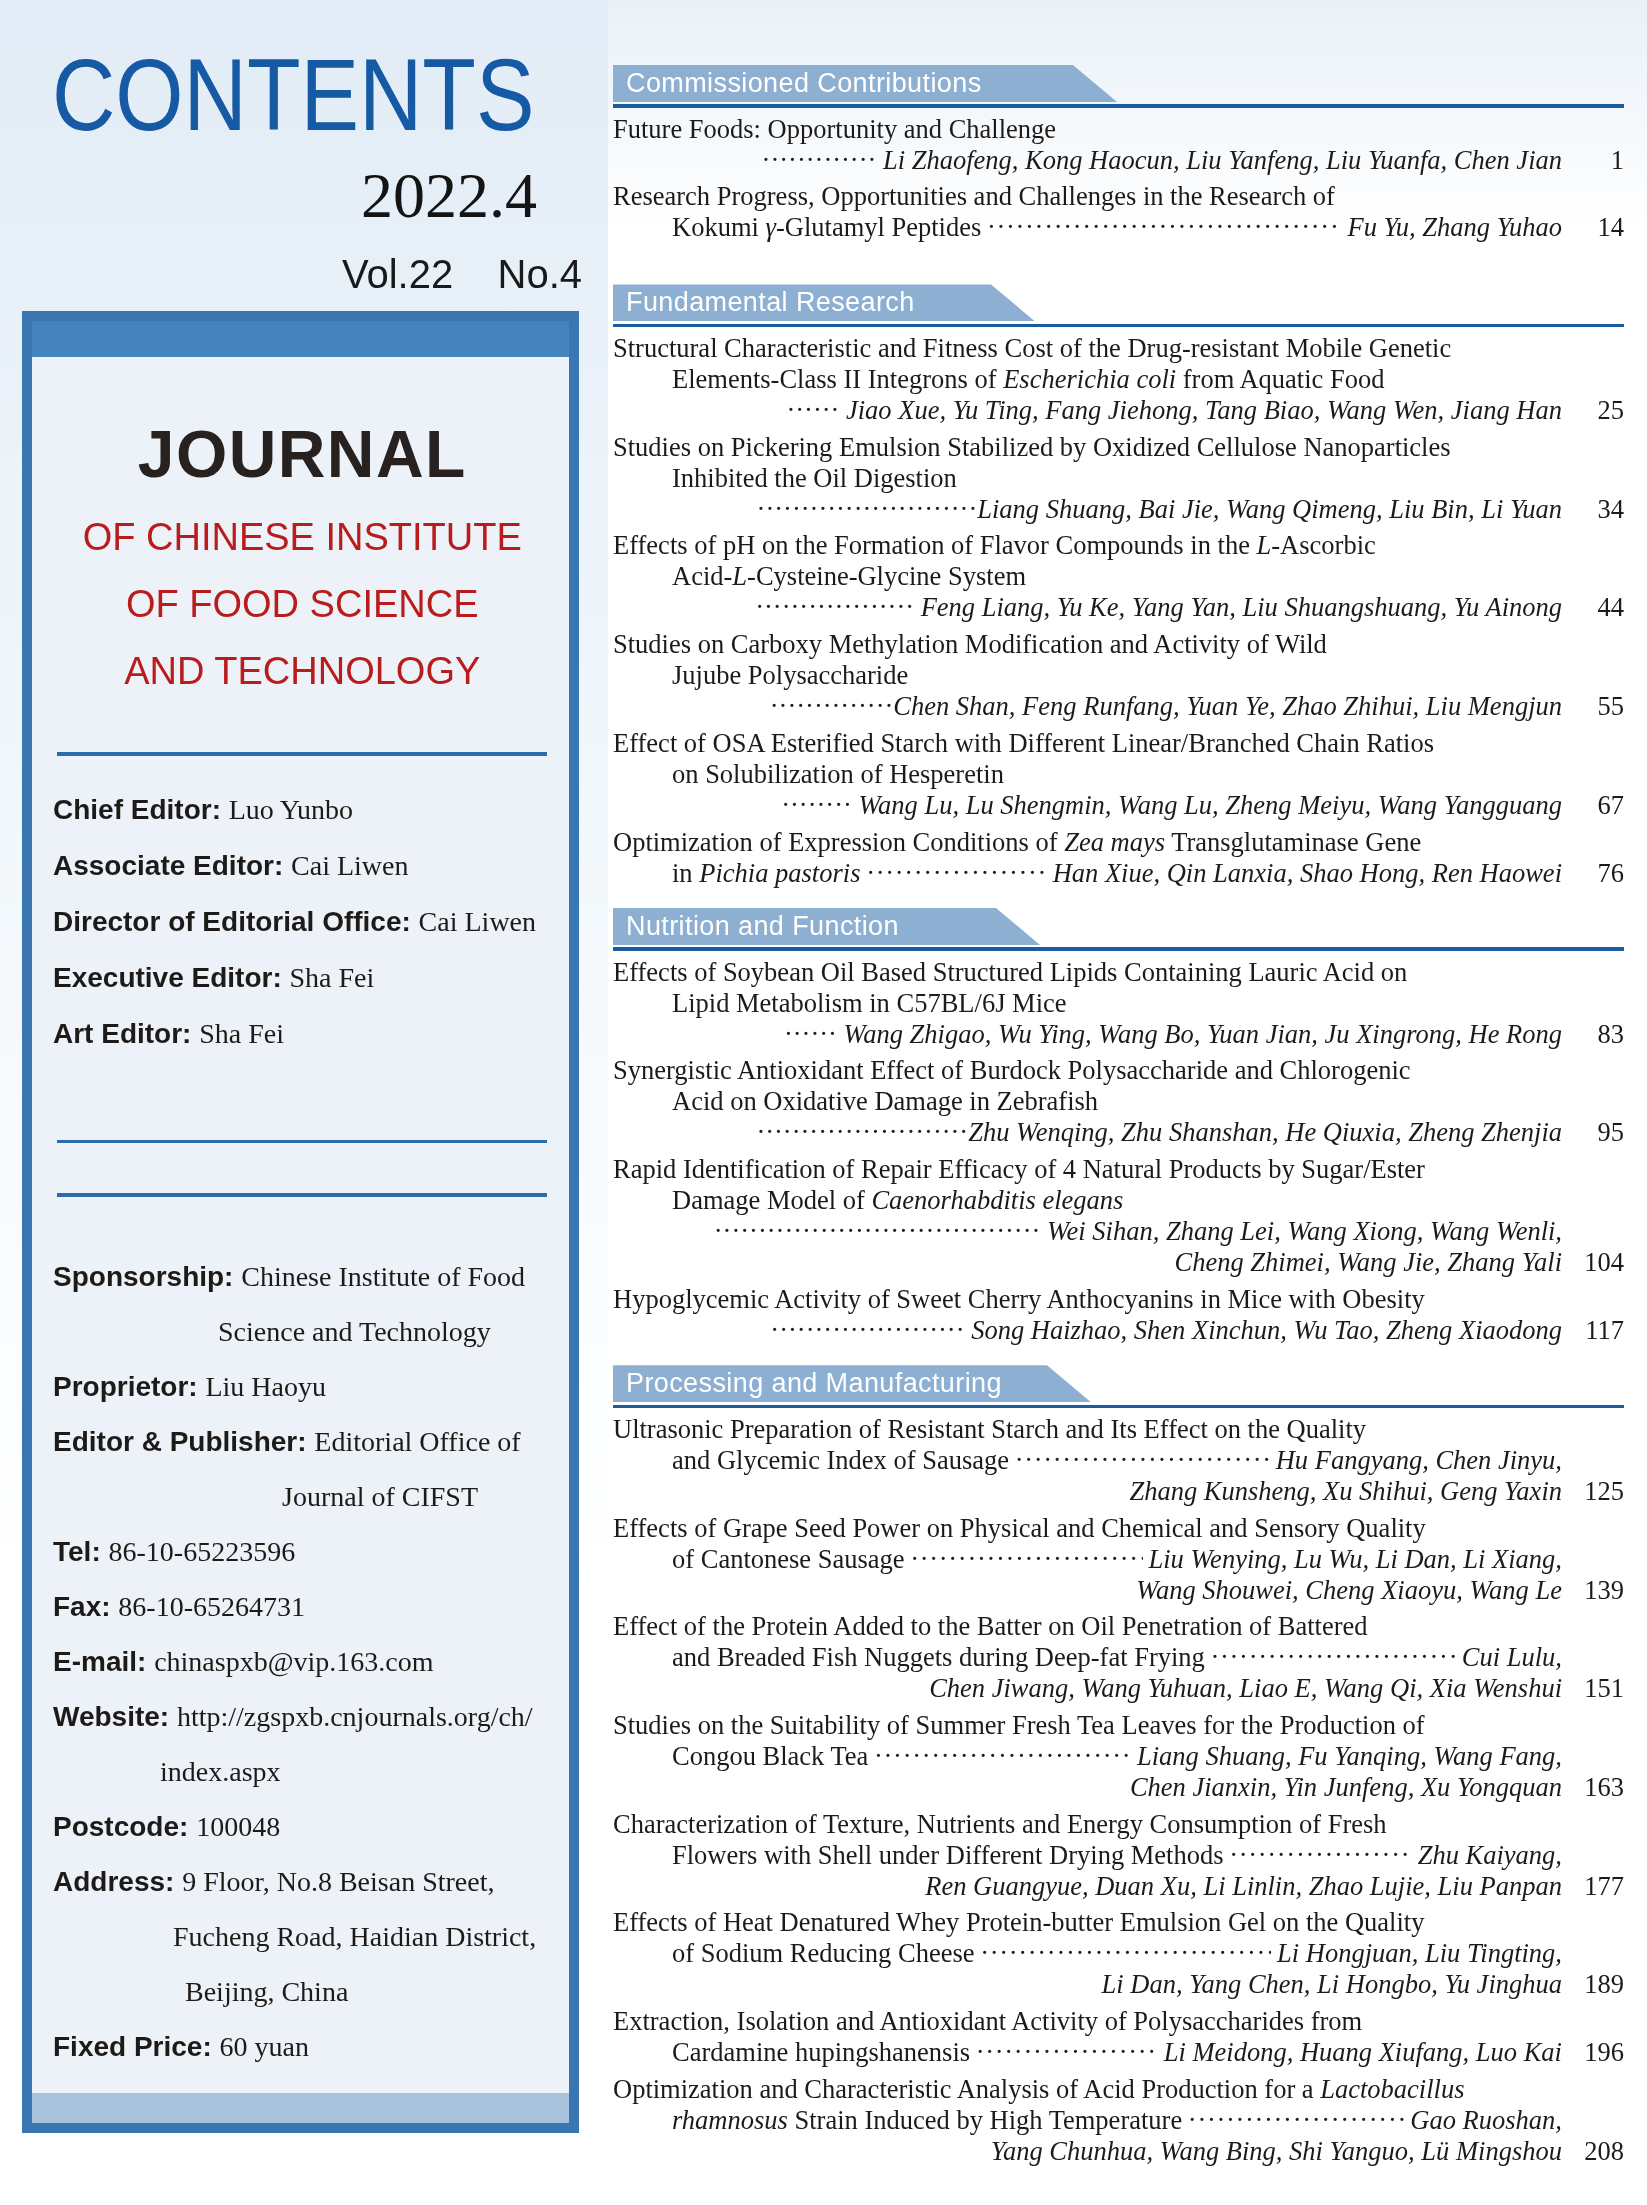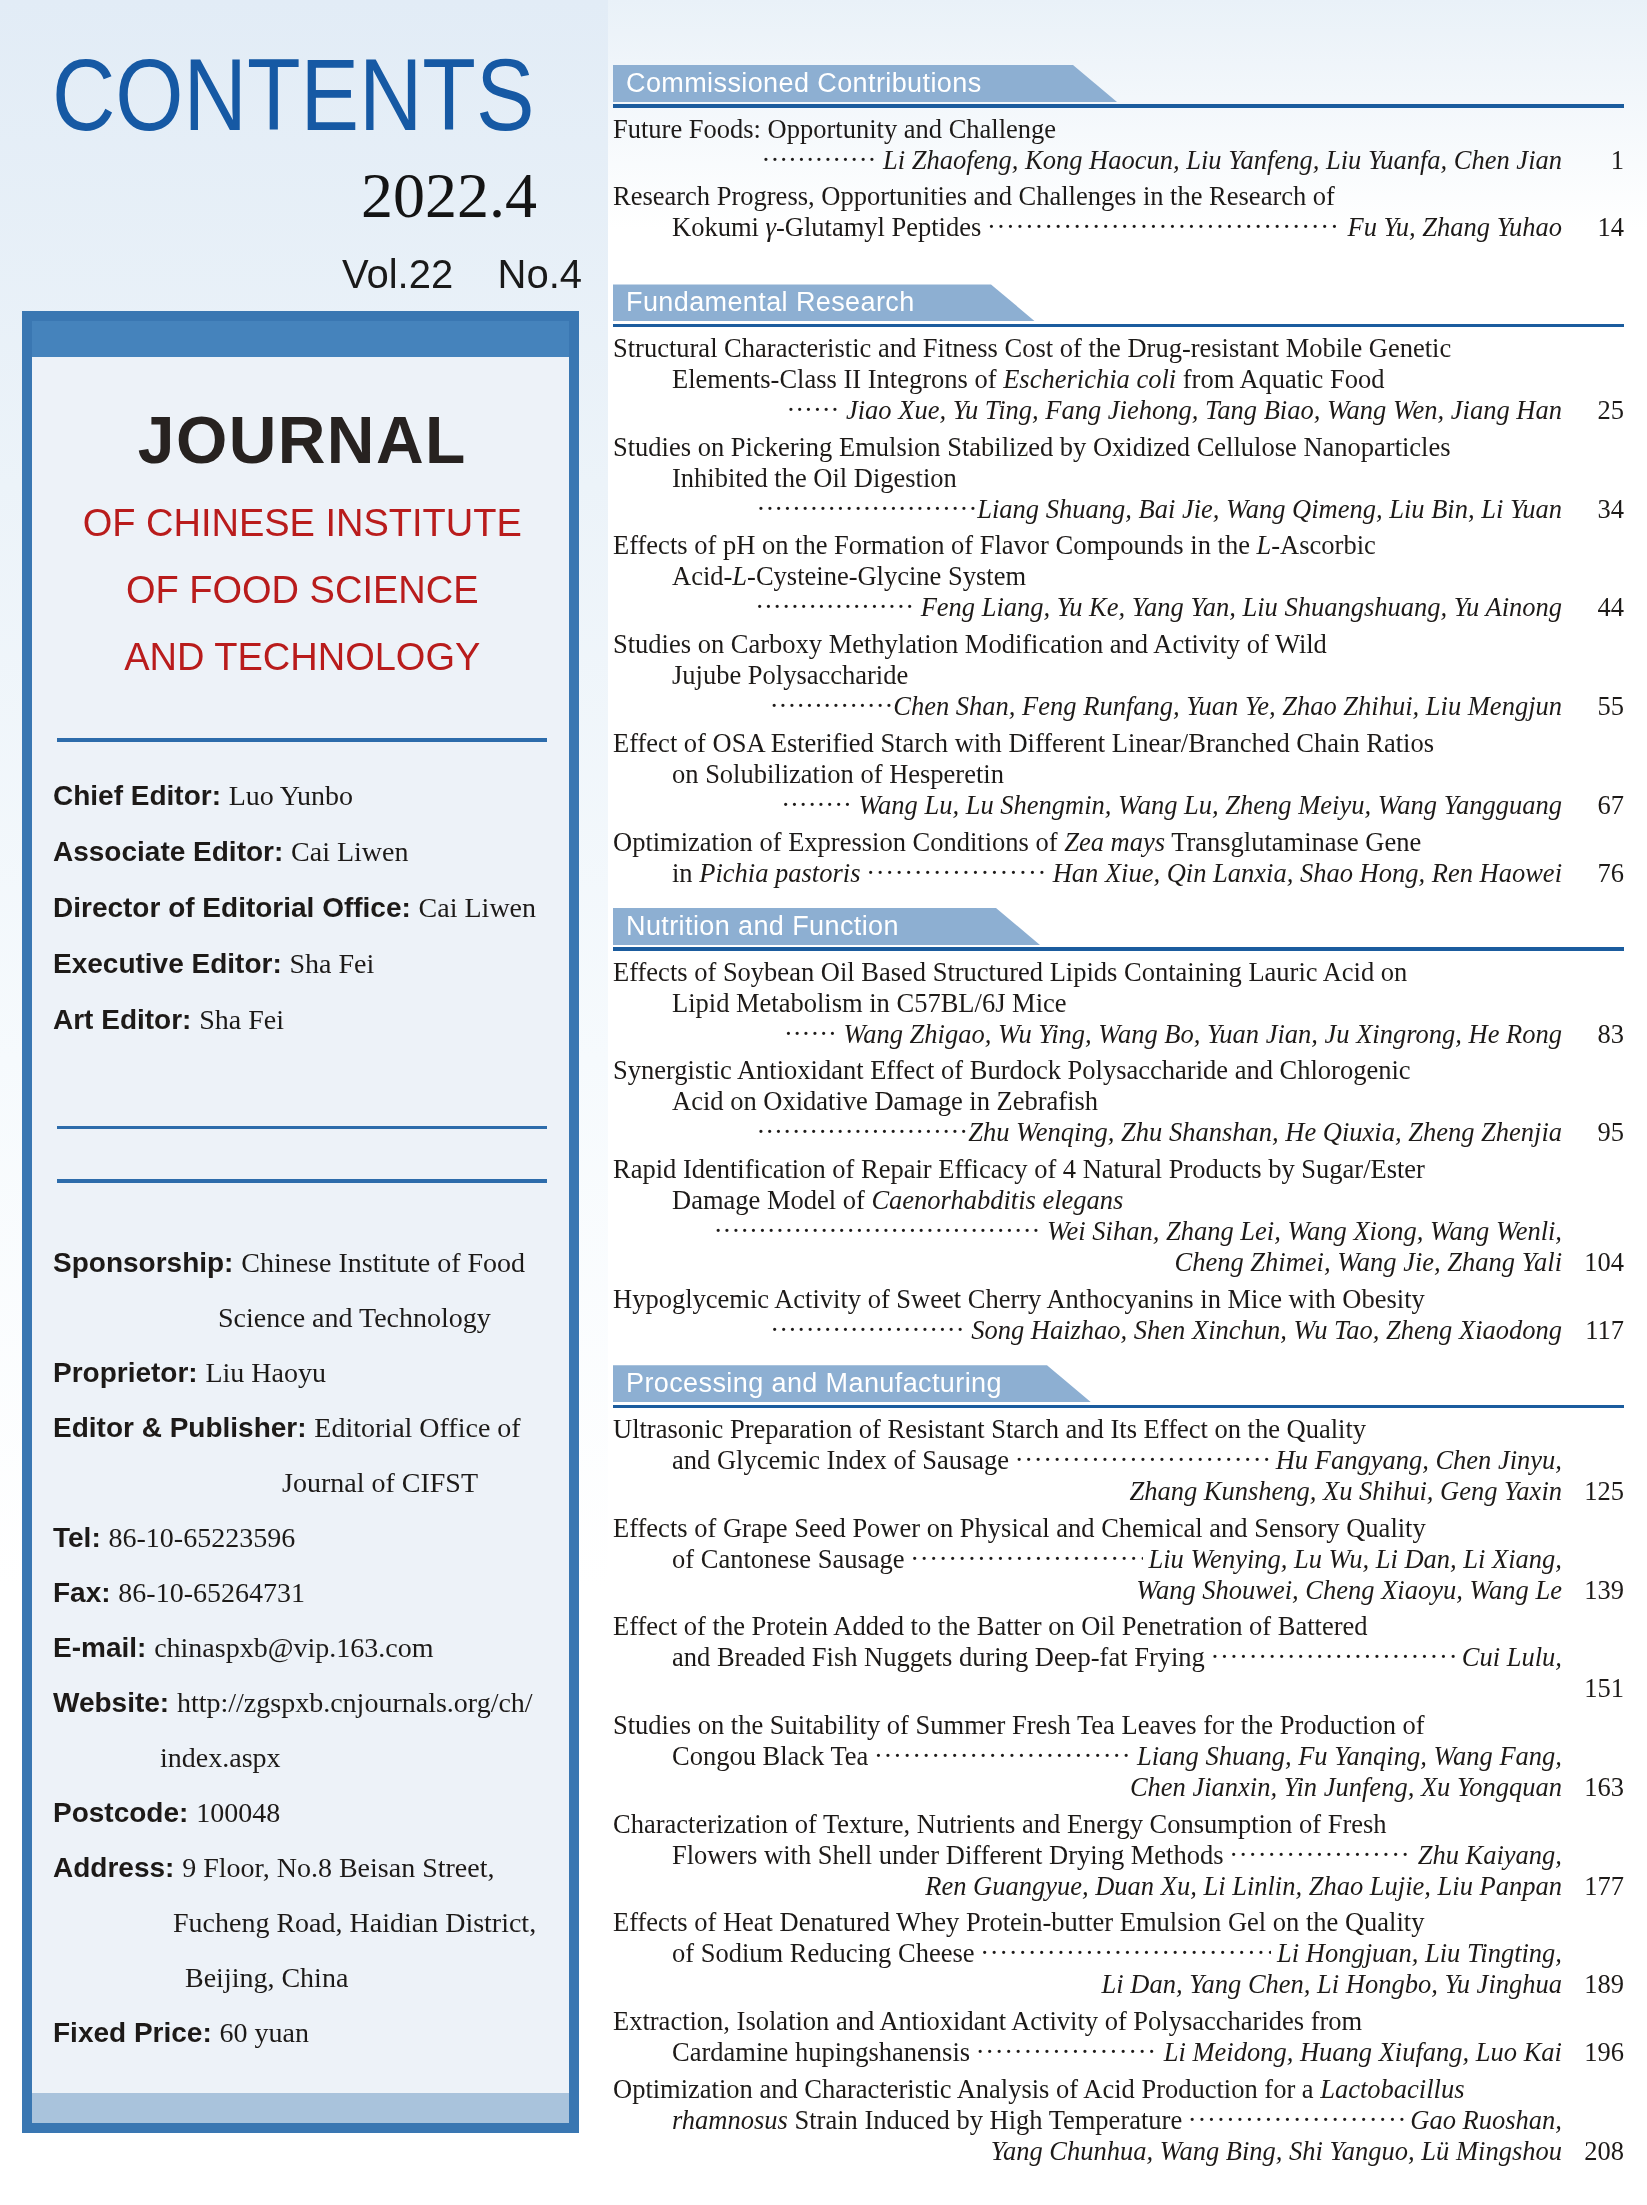--- a/index.html
+++ b/index.html
@@ -35,21 +35,21 @@
   .side-box{
     position:absolute;left:21.5px;top:311px;width:557px;height:1822px;
     box-sizing:border-box;border:10px solid var(--box-border);
     background:var(--box-interior);
     display:flex;flex-direction:column;
   }
   .box-topband{flex:0 0 36px;background:var(--box-topband);}
   .box-bottomband{flex:0 0 30px;background:var(--box-bottomband);margin-top:auto;}
   .box-inner{padding:0 17px 0 21.5px;color:#241f1d;}
   .journal-title{
-    margin-top:44px;text-align:center;
+    margin-top:58px;text-align:center;
     font-size:66px;font-weight:bold;letter-spacing:1.4px;color:#272220;line-height:79px;white-space:nowrap;
   }
   .journal-sub{ text-align:center;font-size:38px;color:#b91c1c;line-height:67px;margin-top:10px;white-space:nowrap;}
   .box-rule{height:3.6px;background:var(--box-line);margin:0 4.3px;}
   .rule-1{margin-top:47px;}
   .rule-2{margin-top:90px;}
   .rule-3{margin-top:50px;}
   .editors{margin-top:37px;}
   .editor-line{font-size:28px;line-height:33px;margin-bottom:23px;white-space:nowrap;}
   .side-label{font-weight:bold;font-family:"Liberation Sans",sans-serif;color:#1d1a18;}
@@ -234,21 +234,21 @@
         <div class="line"><span class="sp"></span><span class="it">Zhang Kunsheng, Xu Shihui, Geng Yaxin</span><span class="pg">125</span></div>
       </div>
       <div class="entry">
         <div class="line"><span>Effects of Grape Seed Power on Physical and Chemical and Sensory Quality</span></div>
         <div class="line"><span class="ind"></span><span>of Cantonese Sausage</span><span class="leader">················································································</span><span class="it">Liu Wenying, Lu Wu, Li Dan, Li Xiang,</span><span class="pg"></span></div>
         <div class="line"><span class="sp"></span><span class="it">Wang Shouwei, Cheng Xiaoyu, Wang Le</span><span class="pg">139</span></div>
       </div>
       <div class="entry">
         <div class="line"><span>Effect of the Protein Added to the Batter on Oil Penetration of Battered</span></div>
         <div class="line"><span class="ind"></span><span>and Breaded Fish Nuggets during Deep-fat Frying</span><span class="leader">················································································</span><span class="it">Cui Lulu,</span><span class="pg"></span></div>
-        <div class="line"><span class="sp"></span><span class="pg">151</span></div>
+        <div class="line"><span class="sp"></span><span class="it">Chen Jiwang, Wang Yuhuan, Liao E, Wang Qi, Xia Wenshui</span><span class="pg">151</span></div>
       </div>
       <div class="entry">
         <div class="line"><span>Studies on the Suitability of Summer Fresh Tea Leaves for the Production of</span></div>
         <div class="line"><span class="ind"></span><span>Congou Black Tea</span><span class="leader">················································································</span><span class="it">Liang Shuang, Fu Yanqing, Wang Fang,</span><span class="pg"></span></div>
         <div class="line"><span class="sp"></span><span class="it">Chen Jianxin, Yin Junfeng, Xu Yongquan</span><span class="pg">163</span></div>
       </div>
       <div class="entry">
         <div class="line"><span>Characterization of Texture, Nutrients and Energy Consumption of Fresh</span></div>
         <div class="line"><span class="ind"></span><span>Flowers with Shell under Different Drying Methods</span><span class="leader">················································································</span><span class="it">Zhu Kaiyang,</span><span class="pg"></span></div>
         <div class="line"><span class="sp"></span><span class="it">Ren Guangyue, Duan Xu, Li Linlin, Zhao Lujie, Liu Panpan</span><span class="pg">177</span></div>

